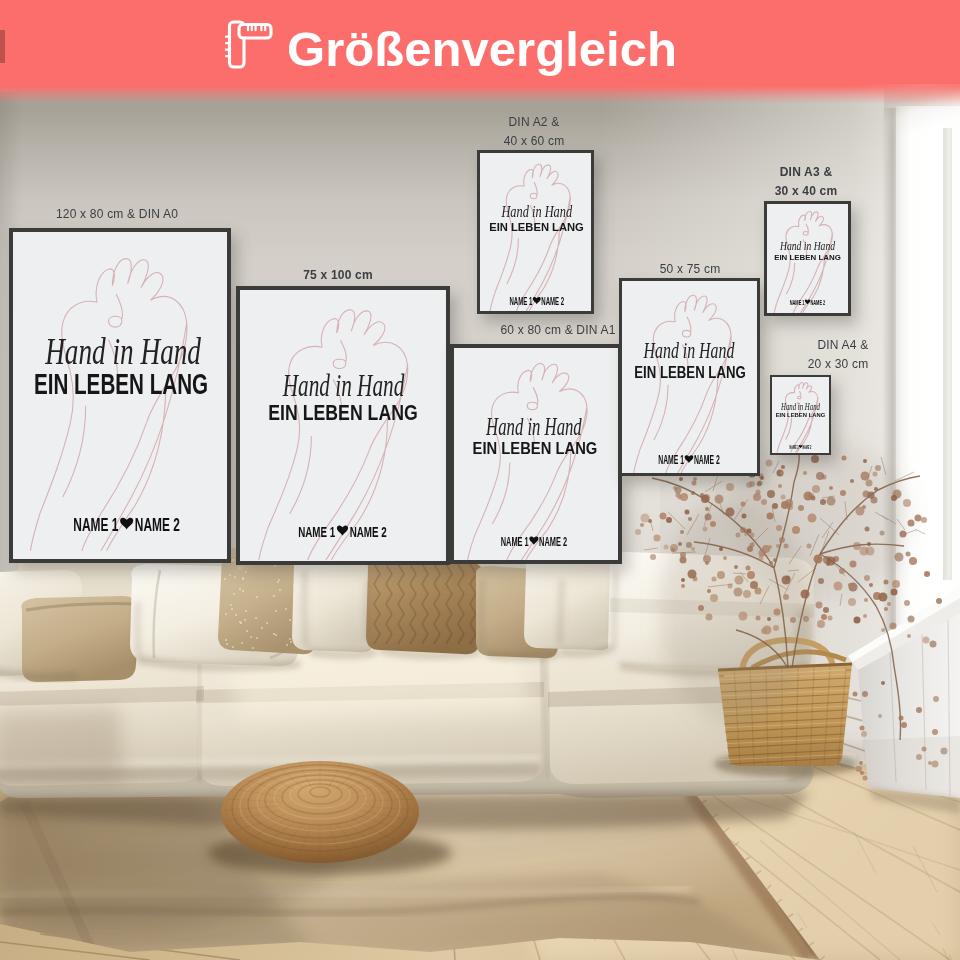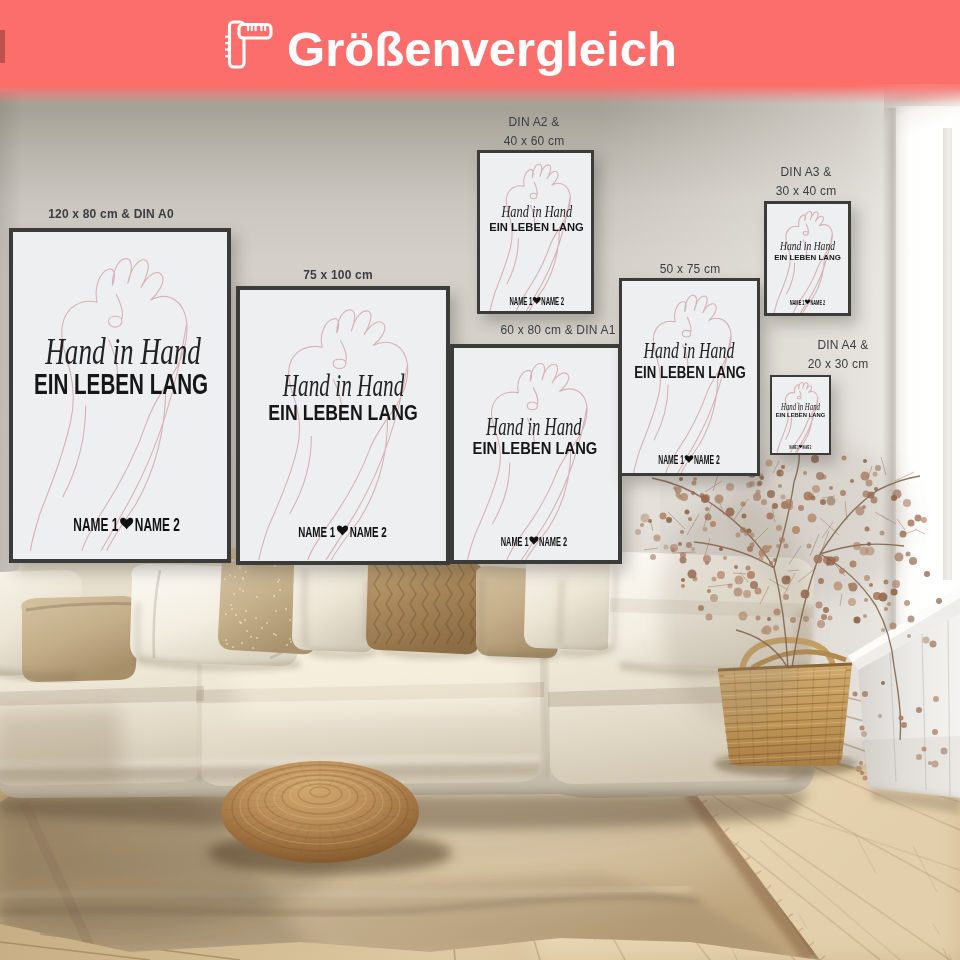--- a/index.html
+++ b/index.html
@@ -719,21 +719,21 @@
 <path vector-effect="non-scaling-stroke" stroke-width="1.1" d="M38,30 C36,22 40,15 44,14 C47,13 48,17 46,22 M46,22 C46,14 50,8 54,9 C57,10 56,16 54,21 M54,21 C56,12 61,8 64,10 C66,12 64,18 61,23 M61,23 C65,16 70,14 72,17 C74,20 70,26 66,29 M48,26 C50,30 52,34 51,38 M44,39 C44,36 51,36 51,39 C51,43 44,43 44,39 M66,29 C76,24 84,30 85,40 C86,52 80,62 74,70 C70,76 66,82 64,88 M64,88 C58,104 50,118 40,132 C36,138 32,144 30,150 M74,70 C74,92 68,112 58,128 C52,136 46,144 43,150 M38,30 C30,28 22,32 20,40 C18,48 22,56 24,64 C26,72 26,80 24,88 M24,88 C20,104 14,118 8,132 C6,138 4,144 3,150 M32,80 C32,96 28,110 20,124 M85,40 C80,70 70,100 56,124 C50,134 44,144 40,150 M44,48 C48,56 50,64 48,72"></path>
 </g>
 <text x="106" y="129" font-family="Liberation Serif" font-style="italic" font-size="37" fill="#222" text-anchor="middle" textLength="152" lengthAdjust="spacingAndGlyphs">Hand in Hand</text>
 <text x="104" y="158" font-family="Liberation Sans" font-weight="bold" font-size="29" fill="#161616" text-anchor="middle" textLength="170" lengthAdjust="spacingAndGlyphs">EIN LEBEN LANG</text>
 <text x="101.5" y="292" font-family="Liberation Sans" font-weight="bold" font-size="18" fill="#111" text-anchor="end" textLength="44" lengthAdjust="spacingAndGlyphs">NAME 1</text>
         <path transform="translate(109.5,285.5) scale(1.6)" d="M0,3 C-1,1 -4,0 -4,-2.5 C-4,-4.5 -1.8,-5 0,-3 C1.8,-5 4,-4.5 4,-2.5 C4,0 1,1 0,3 Z" fill="#111"></path>
         <text x="117.5" y="292" font-family="Liberation Sans" font-weight="bold" font-size="18" fill="#111" textLength="44" lengthAdjust="spacingAndGlyphs">NAME 2</text>
 </svg>
 </div>
 
-<div class="lbl" style="left:111px;top:205px;font-weight:bold;">120 x 80 cm &amp; DIN A0</div>
+<div class="lbl" style="left:117px;top:205px;">120 x 80 cm &amp; DIN A0</div>
 
 <div class="poster" style="left:236px;top:286px;width:206px;height:271px;">
 <svg viewBox="0 0 198 263">
 <g transform="translate(12,4) scale(1.76,1.72)" fill="none" stroke="#d2a3a8" stroke-width="0.75" opacity=".8">
 <path vector-effect="non-scaling-stroke" stroke-width="1.1" d="M38,30 C36,22 40,15 44,14 C47,13 48,17 46,22 M46,22 C46,14 50,8 54,9 C57,10 56,16 54,21 M54,21 C56,12 61,8 64,10 C66,12 64,18 61,23 M61,23 C65,16 70,14 72,17 C74,20 70,26 66,29 M48,26 C50,30 52,34 51,38 M44,39 C44,36 51,36 51,39 C51,43 44,43 44,39 M66,29 C76,24 84,30 85,40 C86,52 80,62 74,70 C70,76 66,82 64,88 M64,88 C58,104 50,118 40,132 C36,138 32,144 30,150 M74,70 C74,92 68,112 58,128 C52,136 46,144 43,150 M38,30 C30,28 22,32 20,40 C18,48 22,56 24,64 C26,72 26,80 24,88 M24,88 C20,104 14,118 8,132 C6,138 4,144 3,150 M32,80 C32,96 28,110 20,124 M85,40 C80,70 70,100 56,124 C50,134 44,144 40,150 M44,48 C48,56 50,64 48,72"></path>
 </g>
 <text x="99.5" y="103" font-family="Liberation Serif" font-style="italic" font-size="30" fill="#222" text-anchor="middle" textLength="118" lengthAdjust="spacingAndGlyphs">Hand in Hand</text>
 <text x="99" y="126.5" font-family="Liberation Sans" font-weight="bold" font-size="21.5" fill="#161616" text-anchor="middle" textLength="145" lengthAdjust="spacingAndGlyphs">EIN LEBEN LANG</text>
 <text x="91.5" y="239.5" font-family="Liberation Sans" font-weight="bold" font-size="15" fill="#111" text-anchor="end" textLength="36" lengthAdjust="spacingAndGlyphs">NAME 1</text>
         <path transform="translate(98.5,234.3) scale(1.35)" d="M0,3 C-1,1 -4,0 -4,-2.5 C-4,-4.5 -1.8,-5 0,-3 C1.8,-5 4,-4.5 4,-2.5 C4,0 1,1 0,3 Z" fill="#111"></path>
@@ -794,21 +794,21 @@
 <path vector-effect="non-scaling-stroke" stroke-width="1.1" d="M38,30 C36,22 40,15 44,14 C47,13 48,17 46,22 M46,22 C46,14 50,8 54,9 C57,10 56,16 54,21 M54,21 C56,12 61,8 64,10 C66,12 64,18 61,23 M61,23 C65,16 70,14 72,17 C74,20 70,26 66,29 M48,26 C50,30 52,34 51,38 M44,39 C44,36 51,36 51,39 C51,43 44,43 44,39 M66,29 C76,24 84,30 85,40 C86,52 80,62 74,70 C70,76 66,82 64,88 M64,88 C58,104 50,118 40,132 C36,138 32,144 30,150 M74,70 C74,92 68,112 58,128 C52,136 46,144 43,150 M38,30 C30,28 22,32 20,40 C18,48 22,56 24,64 C26,72 26,80 24,88 M24,88 C20,104 14,118 8,132 C6,138 4,144 3,150 M32,80 C32,96 28,110 20,124 M85,40 C80,70 70,100 56,124 C50,134 44,144 40,150 M44,48 C48,56 50,64 48,72"></path>
 </g>
 <text x="37.5" y="43" font-family="Liberation Serif" font-style="italic" font-size="12.5" fill="#222" text-anchor="middle" textLength="52" lengthAdjust="spacingAndGlyphs">Hand in Hand</text>
 <text x="37.5" y="52.5" font-family="Liberation Sans" font-weight="bold" font-size="7.5" fill="#161616" text-anchor="middle" textLength="63" lengthAdjust="spacingAndGlyphs">EIN LEBEN LANG</text>
 <text x="34.7" y="95.5" font-family="Liberation Sans" font-weight="bold" font-size="7" fill="#111" text-anchor="end" textLength="14" lengthAdjust="spacingAndGlyphs">NAME 1</text>
         <path transform="translate(37.5,92.98) scale(0.62)" d="M0,3 C-1,1 -4,0 -4,-2.5 C-4,-4.5 -1.8,-5 0,-3 C1.8,-5 4,-4.5 4,-2.5 C4,0 1,1 0,3 Z" fill="#111"></path>
         <text x="40.3" y="95.5" font-family="Liberation Sans" font-weight="bold" font-size="7" fill="#111" textLength="14" lengthAdjust="spacingAndGlyphs">NAME 2</text>
 </svg>
 </div>
 
-<div class="lbl" style="left:806px;top:163px;">DIN A3 &amp;<br>30 x 40 cm</div>
+<div class="lbl" style="left:806px;top:163px;font-weight:bold;">DIN A3 &amp;<br>30 x 40 cm</div>
 
 <div class="poster" style="left:770px;top:375px;width:57px;height:76px;border-width:2px;">
 <svg viewBox="0 0 53 72">
 <g transform="translate(3,1) scale(0.47,0.47)" fill="none" stroke="#d2a3a8" stroke-width="0.75" opacity=".8">
 <path vector-effect="non-scaling-stroke" stroke-width="1.1" d="M38,30 C36,22 40,15 44,14 C47,13 48,17 46,22 M46,22 C46,14 50,8 54,9 C57,10 56,16 54,21 M54,21 C56,12 61,8 64,10 C66,12 64,18 61,23 M61,23 C65,16 70,14 72,17 C74,20 70,26 66,29 M48,26 C50,30 52,34 51,38 M44,39 C44,36 51,36 51,39 C51,43 44,43 44,39 M66,29 C76,24 84,30 85,40 C86,52 80,62 74,70 C70,76 66,82 64,88 M64,88 C58,104 50,118 40,132 C36,138 32,144 30,150 M74,70 C74,92 68,112 58,128 C52,136 46,144 43,150 M38,30 C30,28 22,32 20,40 C18,48 22,56 24,64 C26,72 26,80 24,88 M24,88 C20,104 14,118 8,132 C6,138 4,144 3,150 M32,80 C32,96 28,110 20,124 M85,40 C80,70 70,100 56,124 C50,134 44,144 40,150 M44,48 C48,56 50,64 48,72"></path>
 </g>
 <text x="26.5" y="31" font-family="Liberation Serif" font-style="italic" font-size="9" fill="#222" text-anchor="middle" textLength="37" lengthAdjust="spacingAndGlyphs">Hand in Hand</text>
 <text x="26.5" y="38.3" font-family="Liberation Sans" font-weight="bold" font-size="5.6" fill="#161616" text-anchor="middle" textLength="47" lengthAdjust="spacingAndGlyphs">EIN LEBEN LANG</text>
 <text x="24.7" y="67.8" font-family="Liberation Sans" font-weight="bold" font-size="4.5" fill="#111" text-anchor="end" textLength="8.5" lengthAdjust="spacingAndGlyphs">NAME 1</text>
         <path transform="translate(26.5,66.18) scale(0.42)" d="M0,3 C-1,1 -4,0 -4,-2.5 C-4,-4.5 -1.8,-5 0,-3 C1.8,-5 4,-4.5 4,-2.5 C4,0 1,1 0,3 Z" fill="#111"></path>

